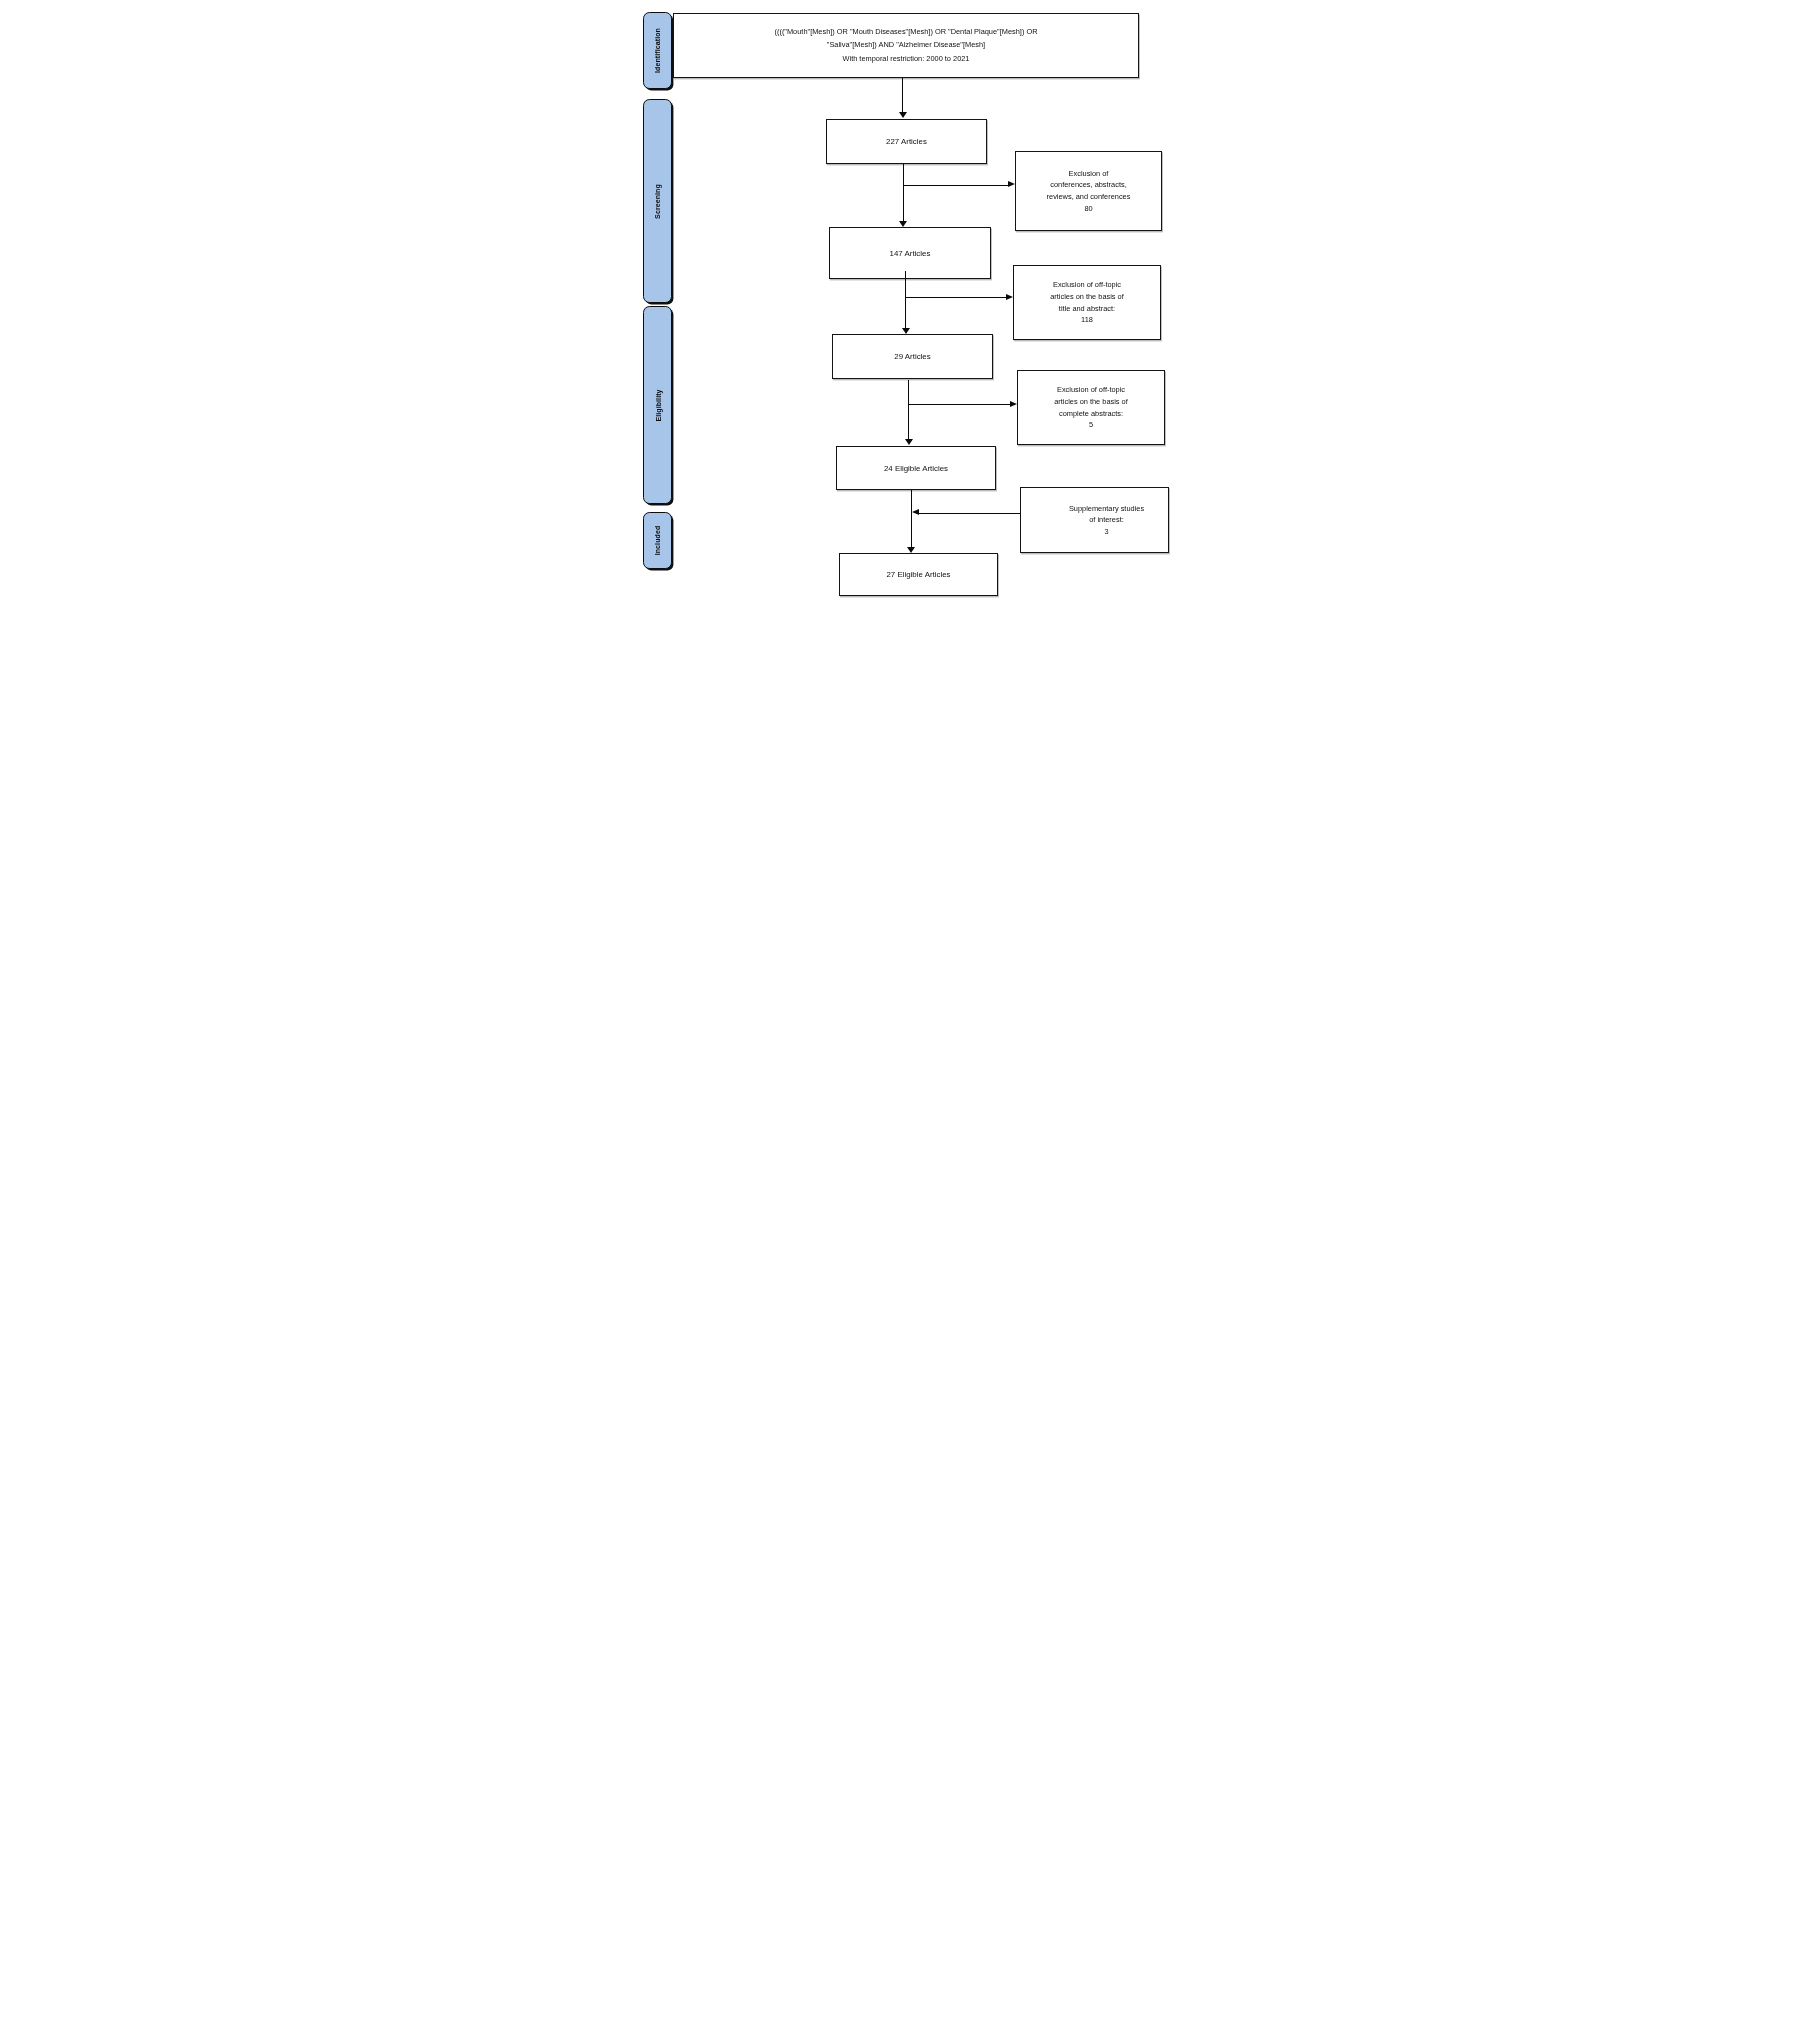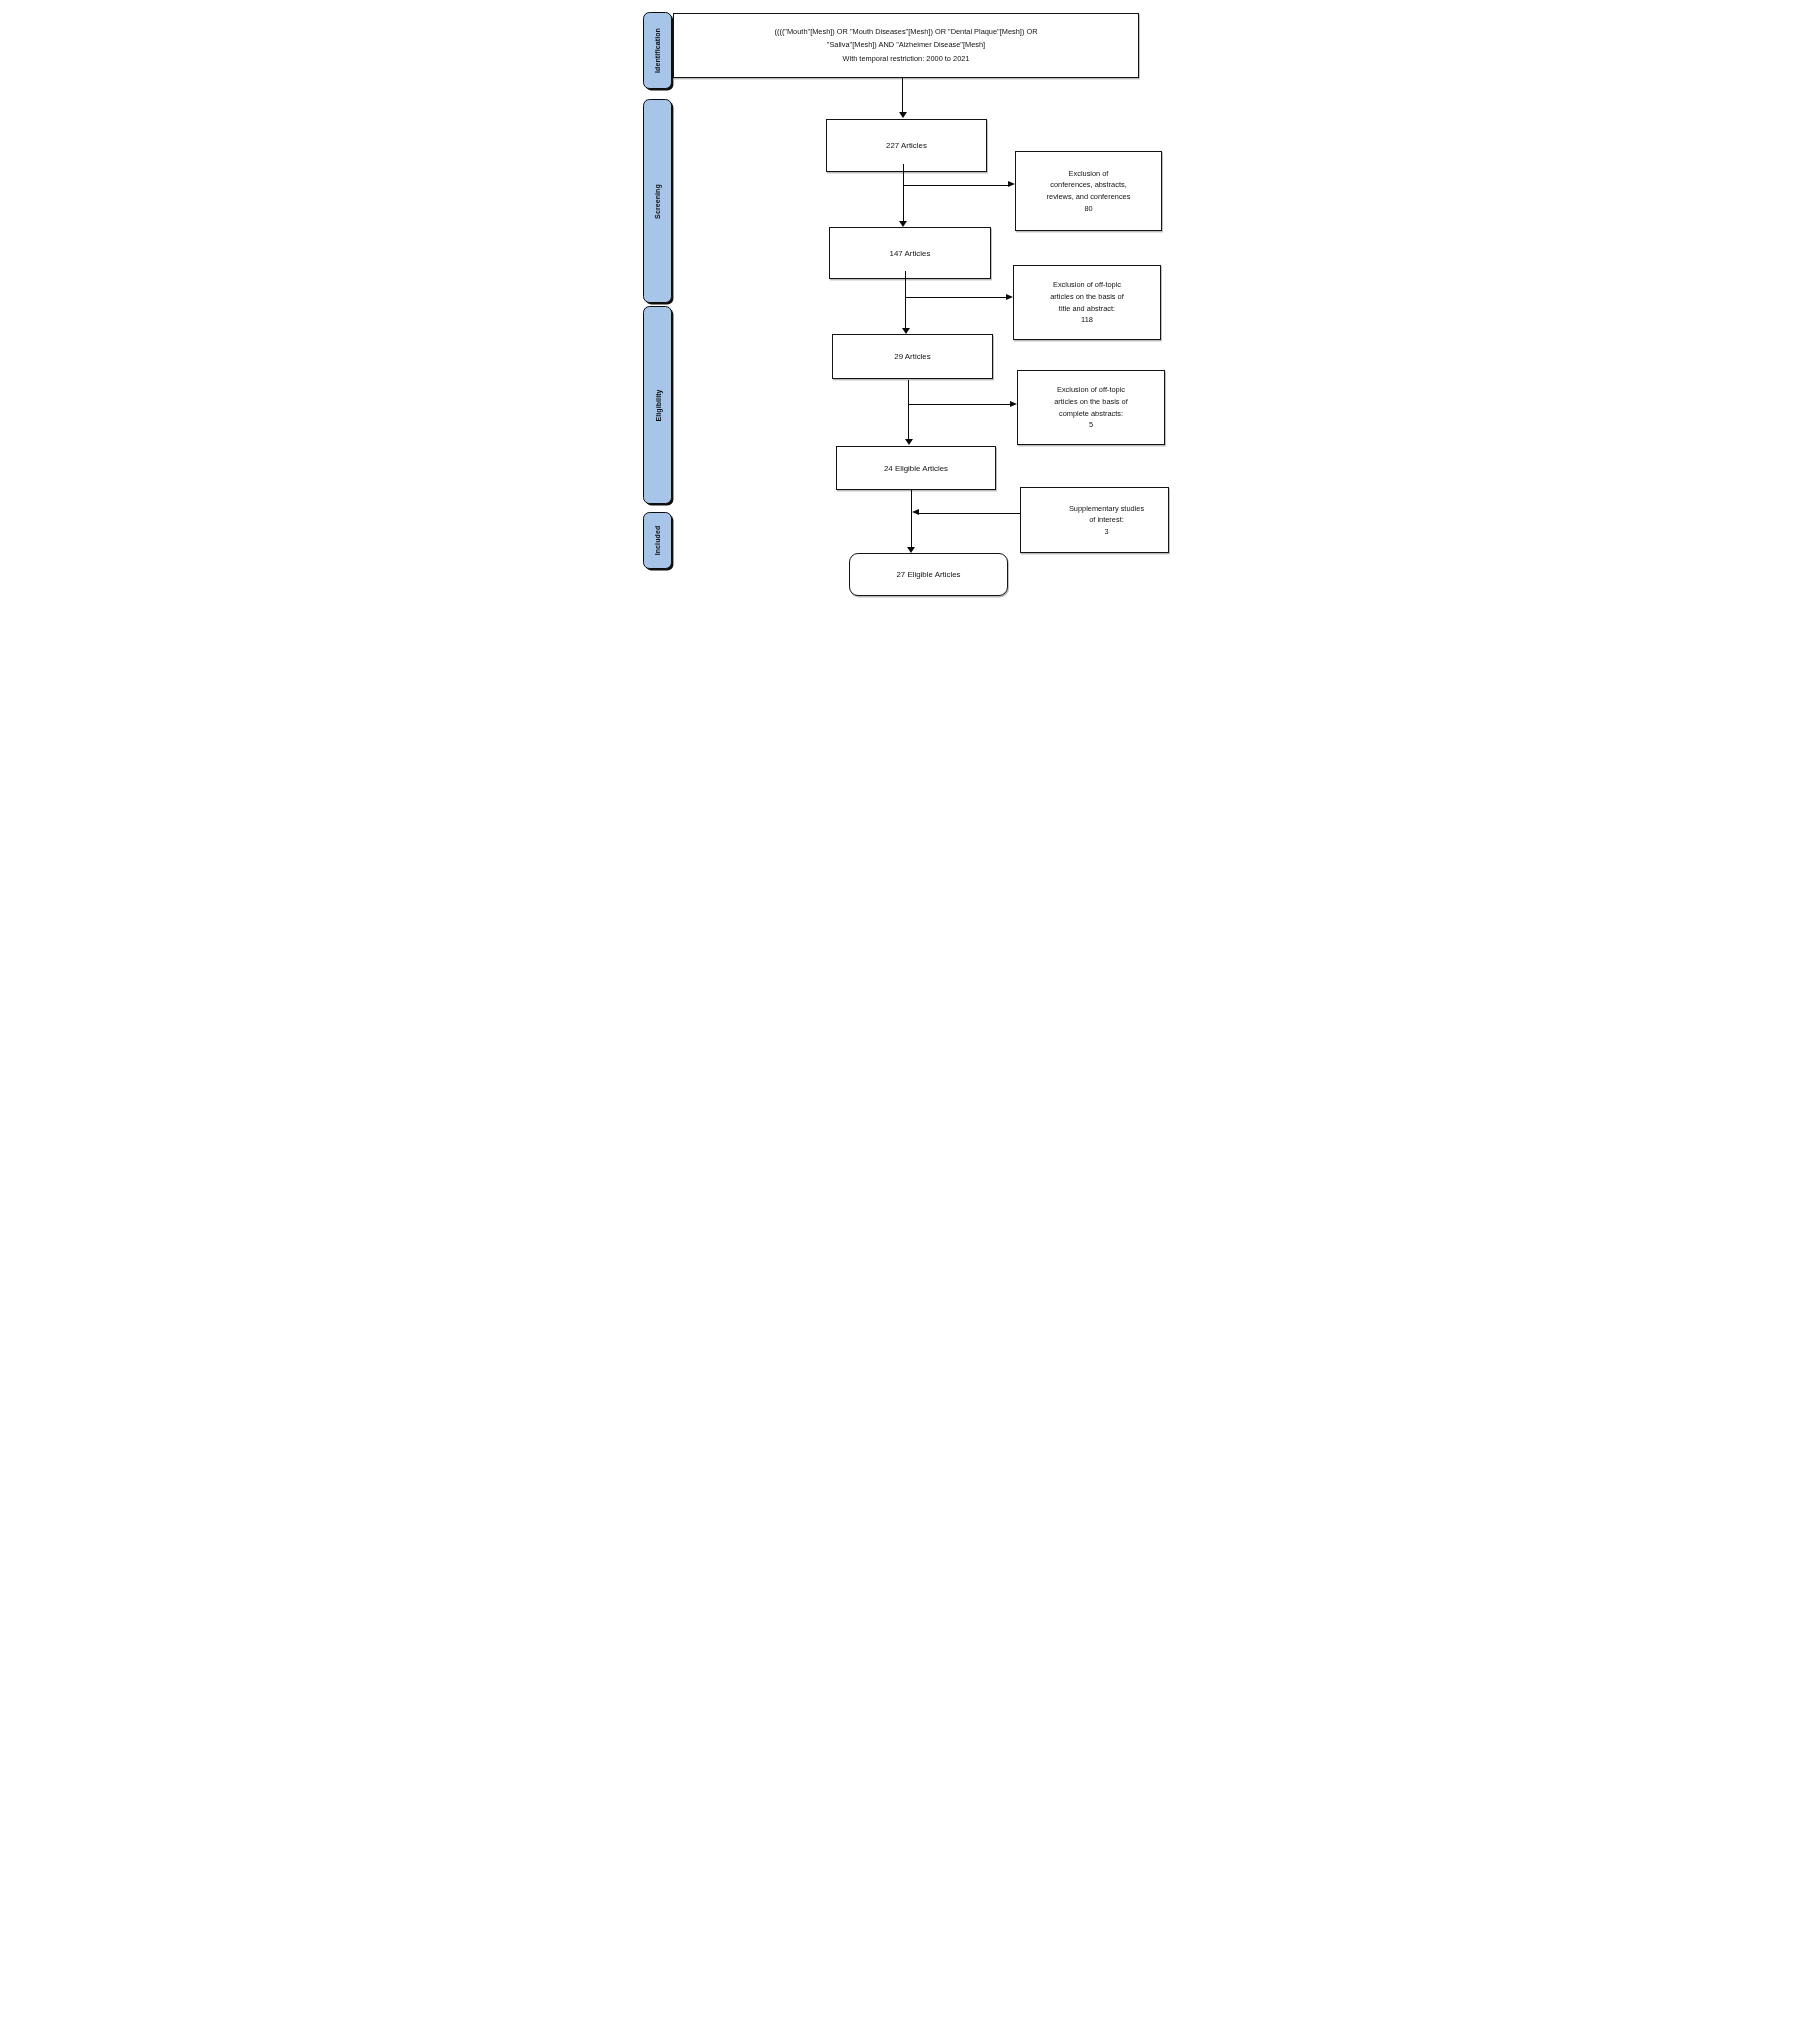--- a/index.html
+++ b/index.html
@@ -98,33 +98,33 @@
   <div class="stage" style="top:512px;height:57px;">
     <span class="stage-label">Included</span>
   </div>
 
   <div class="qbox" style="left:40px;top:12.5px;width:466px;height:65px;">
     <div>(((("Mouth"[Mesh]) OR "Mouth Diseases"[Mesh]) OR "Dental Plaque"[Mesh]) OR</div>
     <div>"Saliva"[Mesh]) AND "Alzheimer Disease"[Mesh]</div>
     <div>With temporal restriction: 2000 to 2021</div>
   </div>
 
-  <div class="fbox" style="left:193px;top:119px;width:161px;height:53px;">
+  <div class="fbox" style="left:193px;top:119px;width:161px;height:45px;">
     <span>227 Articles</span>
   </div>
   <div class="fbox" style="left:196px;top:227px;width:162px;height:52px;">
     <span>147 Articles</span>
   </div>
   <div class="fbox" style="left:199px;top:334px;width:161px;height:45px;">
     <span>29 Articles</span>
   </div>
   <div class="fbox" style="left:203px;top:446px;width:160px;height:44px;">
     <span>24 Eligible Articles</span>
   </div>
-  <div class="fbox" style="left:216px;top:553px;width:159px;height:43px;border-radius:9px;">
+  <div class="fbox" style="left:206px;top:553px;width:159px;height:43px;">
     <span>27 Eligible Articles</span>
   </div>
 
   <div class="sbox" style="left:382px;top:151px;width:147px;height:80px;">
     <div>Exclusion of</div>
     <div>conferences, abstracts,</div>
     <div>reviews, and conferences</div>
     <div>80</div>
   </div>
   <div class="sbox" style="left:380px;top:265px;width:148px;height:75px;">

